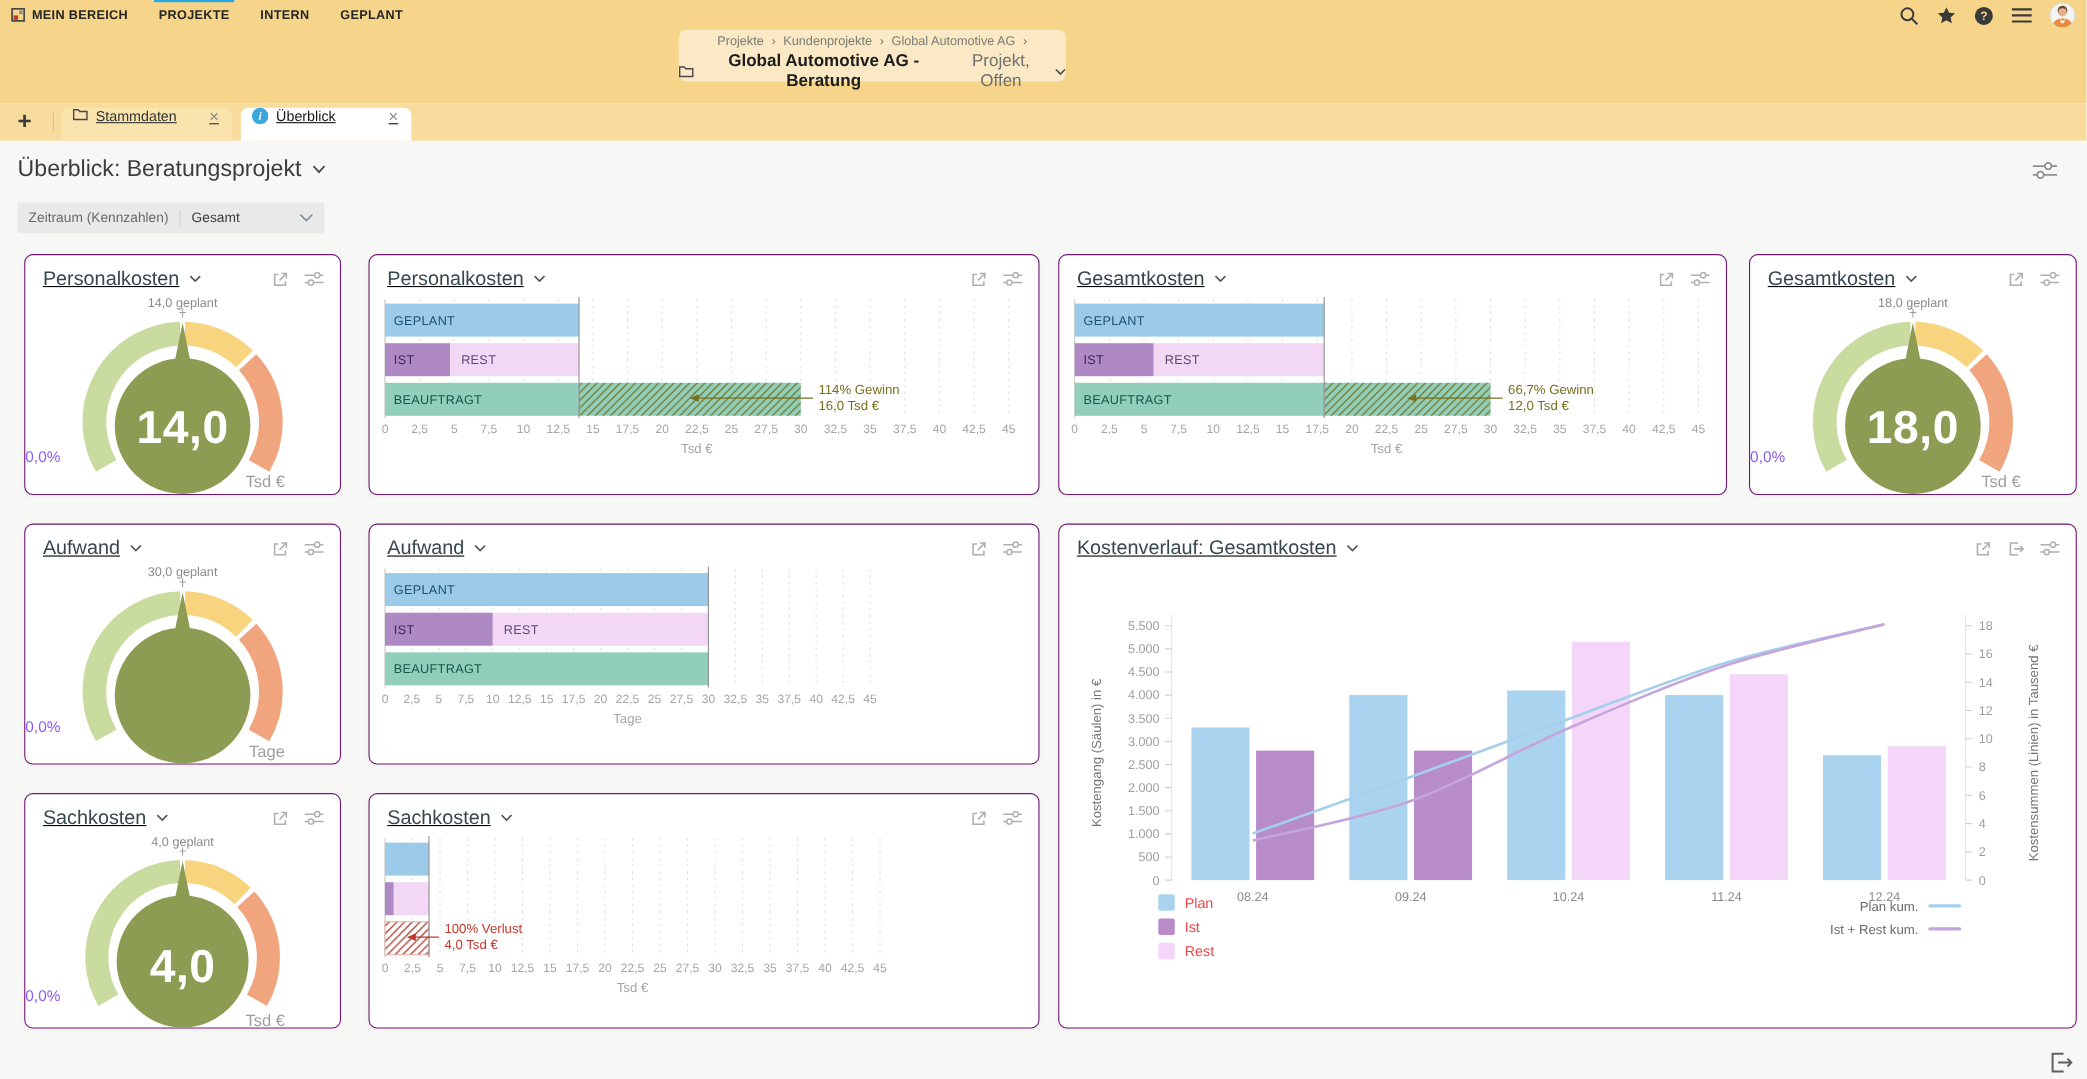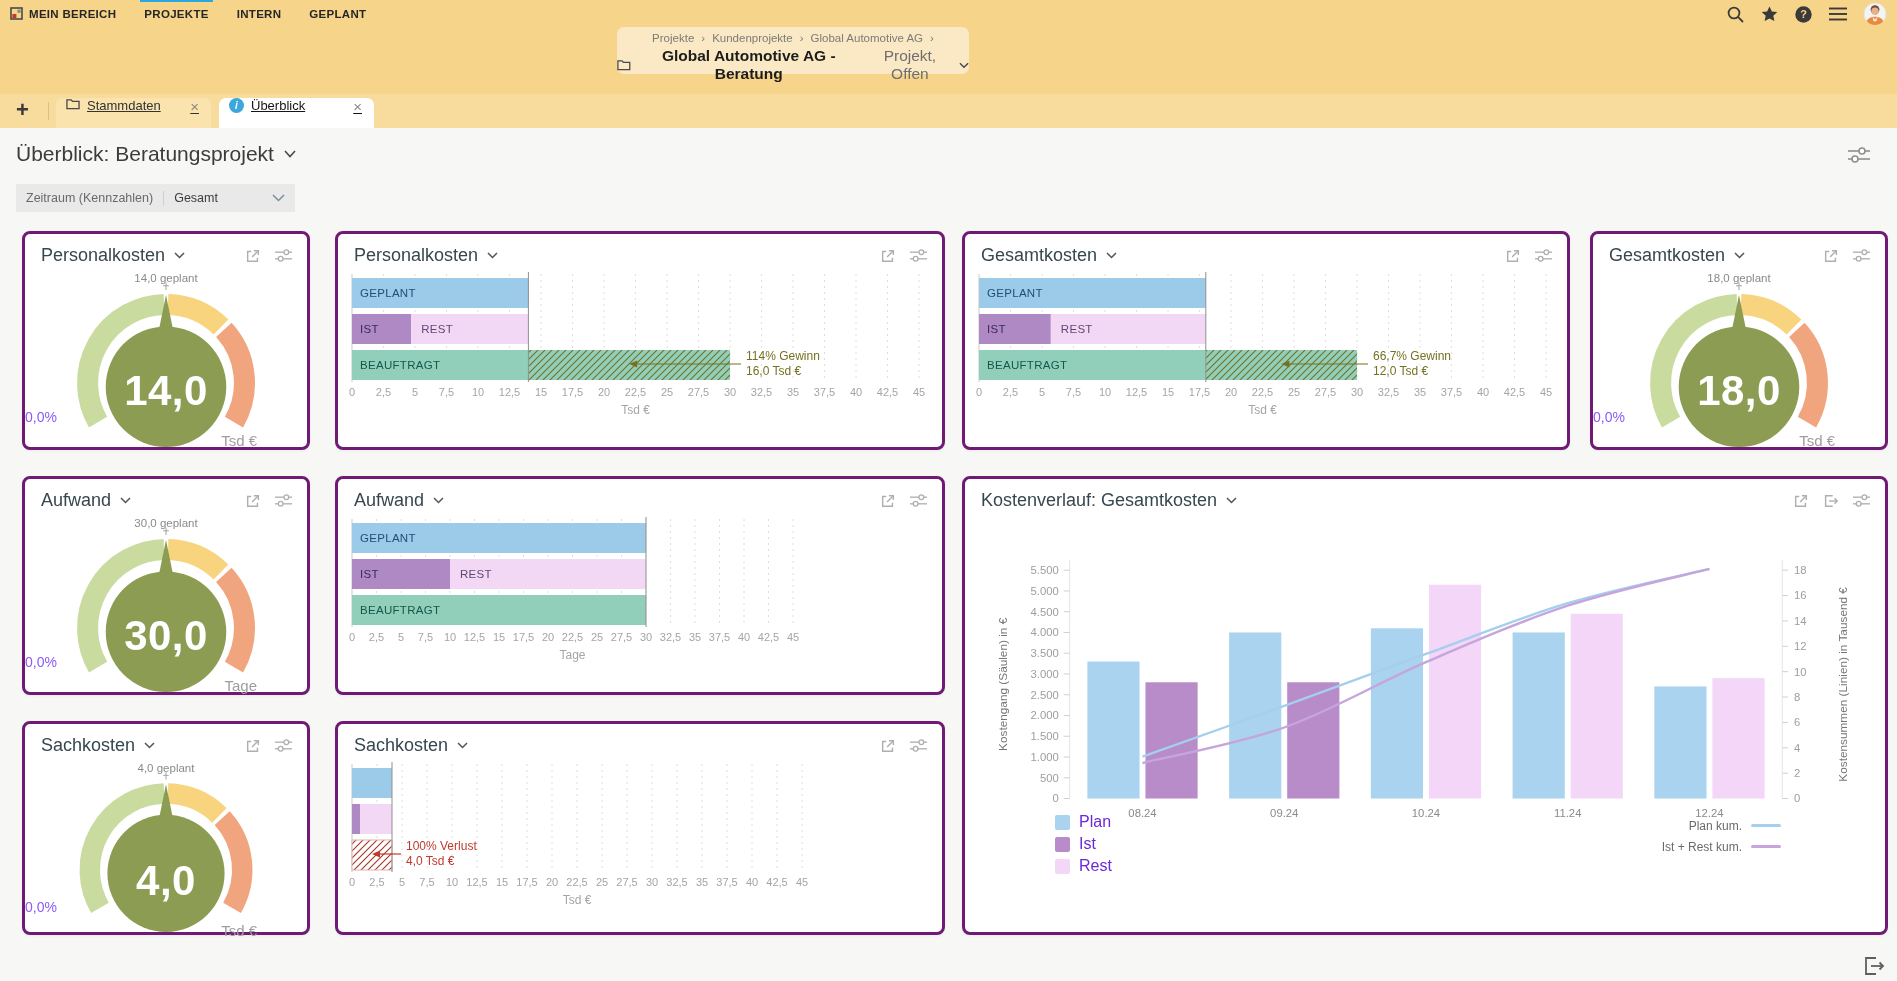--- a/index.html
+++ b/index.html
@@ -33,37 +33,37 @@
   
   .content{position:absolute;left:0;top:128px;width:1897px;height:853px;background:var(--content_bg);}
   .page-title{position:absolute;left:16px;top:14px;font-size:21px;color:#3C3C3C;display:flex;align-items:center;gap:10px;cursor:pointer;}
   .page-settings{position:absolute;right:26px;top:18px;cursor:pointer;}
   .filter-pill{position:absolute;left:16px;top:56px;height:28px;background:#E9E9EA;border-radius:0;display:flex;align-items:center;padding:0 10px;font-size:12.5px;cursor:pointer;}
   .filter-label{color:#6A6A6A;}
   .filter-div{width:1px;height:15px;background:#CFCFCF;margin:0 10px;}
   .filter-value{color:#3C3C3C;margin-right:54px;}
 
   
-  .card{position:absolute;background:var(--card_bg);border:3px solid #701a75;border-radius:8px;box-shadow:0 1px 3px rgba(0,0,0,.05);box-sizing:border-box;}
+  .card{position:absolute;background:var(--card_bg);border:1px solid #701a75;border-radius:8px;box-shadow:0 1px 3px rgba(0,0,0,.05);box-sizing:border-box;text-decoration:underline;}
   .card-head{display:flex;align-items:center;padding:11px 14px 0 16px;}
   .card-title{font-size:18px;color:#37474F;display:flex;align-items:center;gap:9px;cursor:pointer;white-space:nowrap;}
   .card-icons{margin-left:auto;display:flex;align-items:center;gap:13px;}
   .card-icons svg{display:block;cursor:pointer;}
   .chart-box{position:absolute;left:0;right:0;top:36px;bottom:0;}
   .chart-box svg{display:block;margin:0 auto;}
 
   
   .g-planned{position:absolute;left:0;right:0;top:2px;text-align:center;font-size:11.5px;color:#8A8A8A;}
   .g-value{position:absolute;left:0;right:0;top:97px;text-align:center;font-size:42px;font-weight:700;color:#FFFFFF;letter-spacing:.5px;}
   .g-percent{position:absolute;left:0;right:0;top:139px;text-align:left;font-size:14px;color:#8b5cf6;}
   .g-unit{position:absolute;right:50px;top:162px;font-size:15px;color:#9E9E9E;}
 
   
   .legend-left{position:absolute;left:90px;top:332px;}
-  .legend-row{display:flex;align-items:center;height:22px;font-size:16px;color:#6d28d9;}
+  .legend-row{display:flex;align-items:center;height:22px;font-size:13px;color:#ef4444;}
   .legend-sw{width:15px;height:15px;border-radius:2px;margin-right:9px;}
   .legend-right{position:absolute;right:104px;top:336px;}
   .legend-rrow{display:flex;align-items:center;justify-content:flex-end;height:21px;font-size:12px;color:#6A6A6A;}
   .legend-line{display:inline-block;width:30px;height:3px;border-radius:2px;margin-left:9px;}
 
   .logout{position:absolute;right:12px;bottom:4px;cursor:pointer;}
 </style>
 </head>
 <body>
 
@@ -459,21 +459,20 @@
           <svg width="19" height="15" viewBox="0 0 20 15">
               <line x1="1" y1="4" x2="19" y2="4" stroke="#AFAFAF" stroke-width="1.4"></line>
               <circle cx="13" cy="4" r="2.5" fill="#FFF" stroke="#AFAFAF" stroke-width="1.4"></circle>
               <line x1="1" y1="11" x2="19" y2="11" stroke="#AFAFAF" stroke-width="1.4"></line>
               <circle cx="7" cy="11" r="2.5" fill="#FFF" stroke="#AFAFAF" stroke-width="1.4"></circle>
             </svg>
         </span>
       </div>
       <div class="chart-box">
         <div class="g-planned">30,0 geplant</div>
-        <div class="g-value">30,0</div>
         <div class="g-percent">0,0%</div>
         <div class="g-unit">Tage</div>
       <svg viewBox="0 0 288 185" width="100%" height="100%">
             <path d="M72.98591688967603 159 A82 82 0 0 1 141.8534902387544 36.028099352004304" stroke="#C9DB9F" stroke-width="22" fill="none"></path>
             <path d="M146.1465097612456 36.028099352004304 A82 82 0 0 1 201.47455967258776 59.51346316935711" stroke="#F8D47F" stroke-width="22" fill="none"></path>
             <path d="M204.45674161843016 62.60160297551586 A82 82 0 0 1 215.01408311032398 159" stroke="#F1A57E" stroke-width="22" fill="none"></path>
             <line x1="144" y1="13" x2="144" y2="21" stroke="#9E9E9E" stroke-width="1"></line>
             <line x1="141" y1="16.5" x2="147" y2="16.5" stroke="#9E9E9E" stroke-width="1"></line>
             <polygon points="144,26 131,90 157,90" fill="#8C9C52"></polygon>
             <circle cx="144" cy="122" r="63" fill="#8C9C52"></circle>

